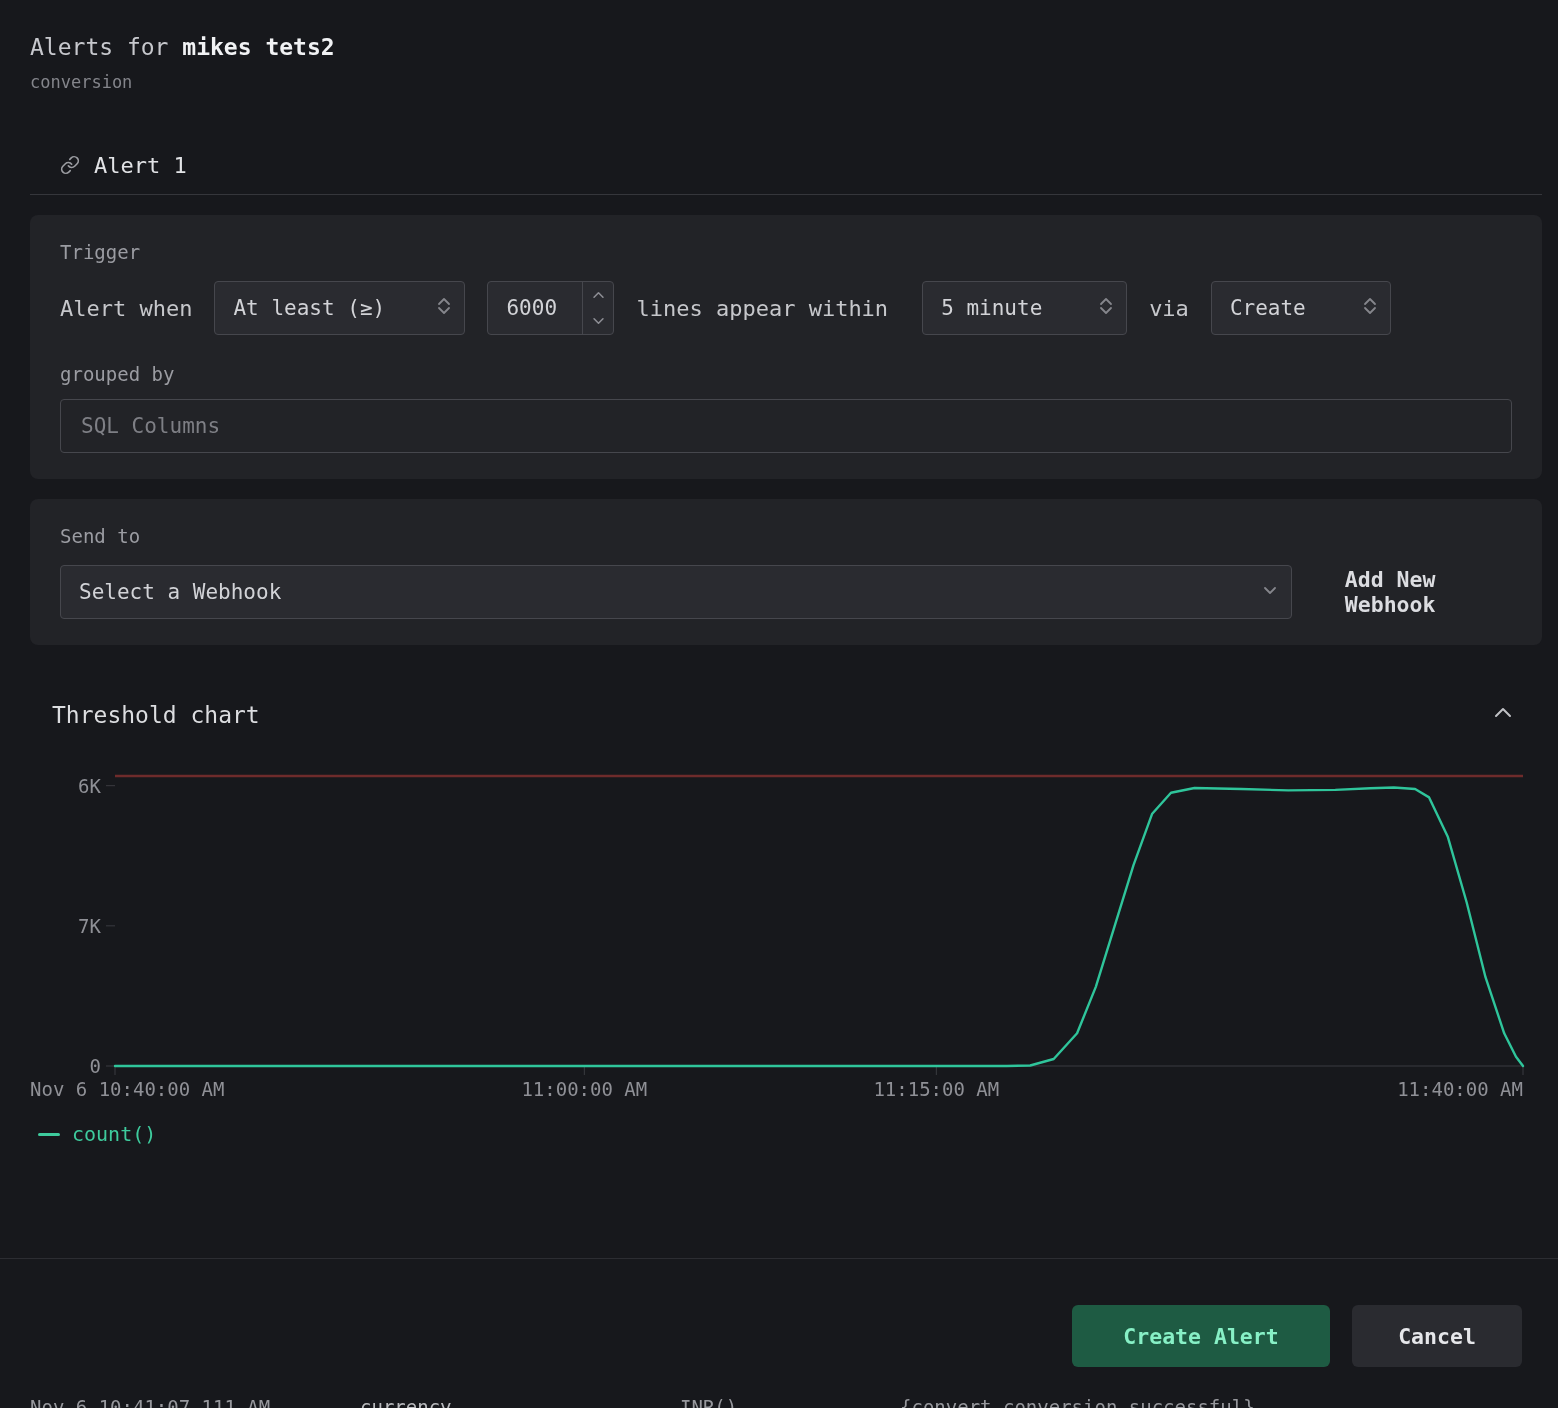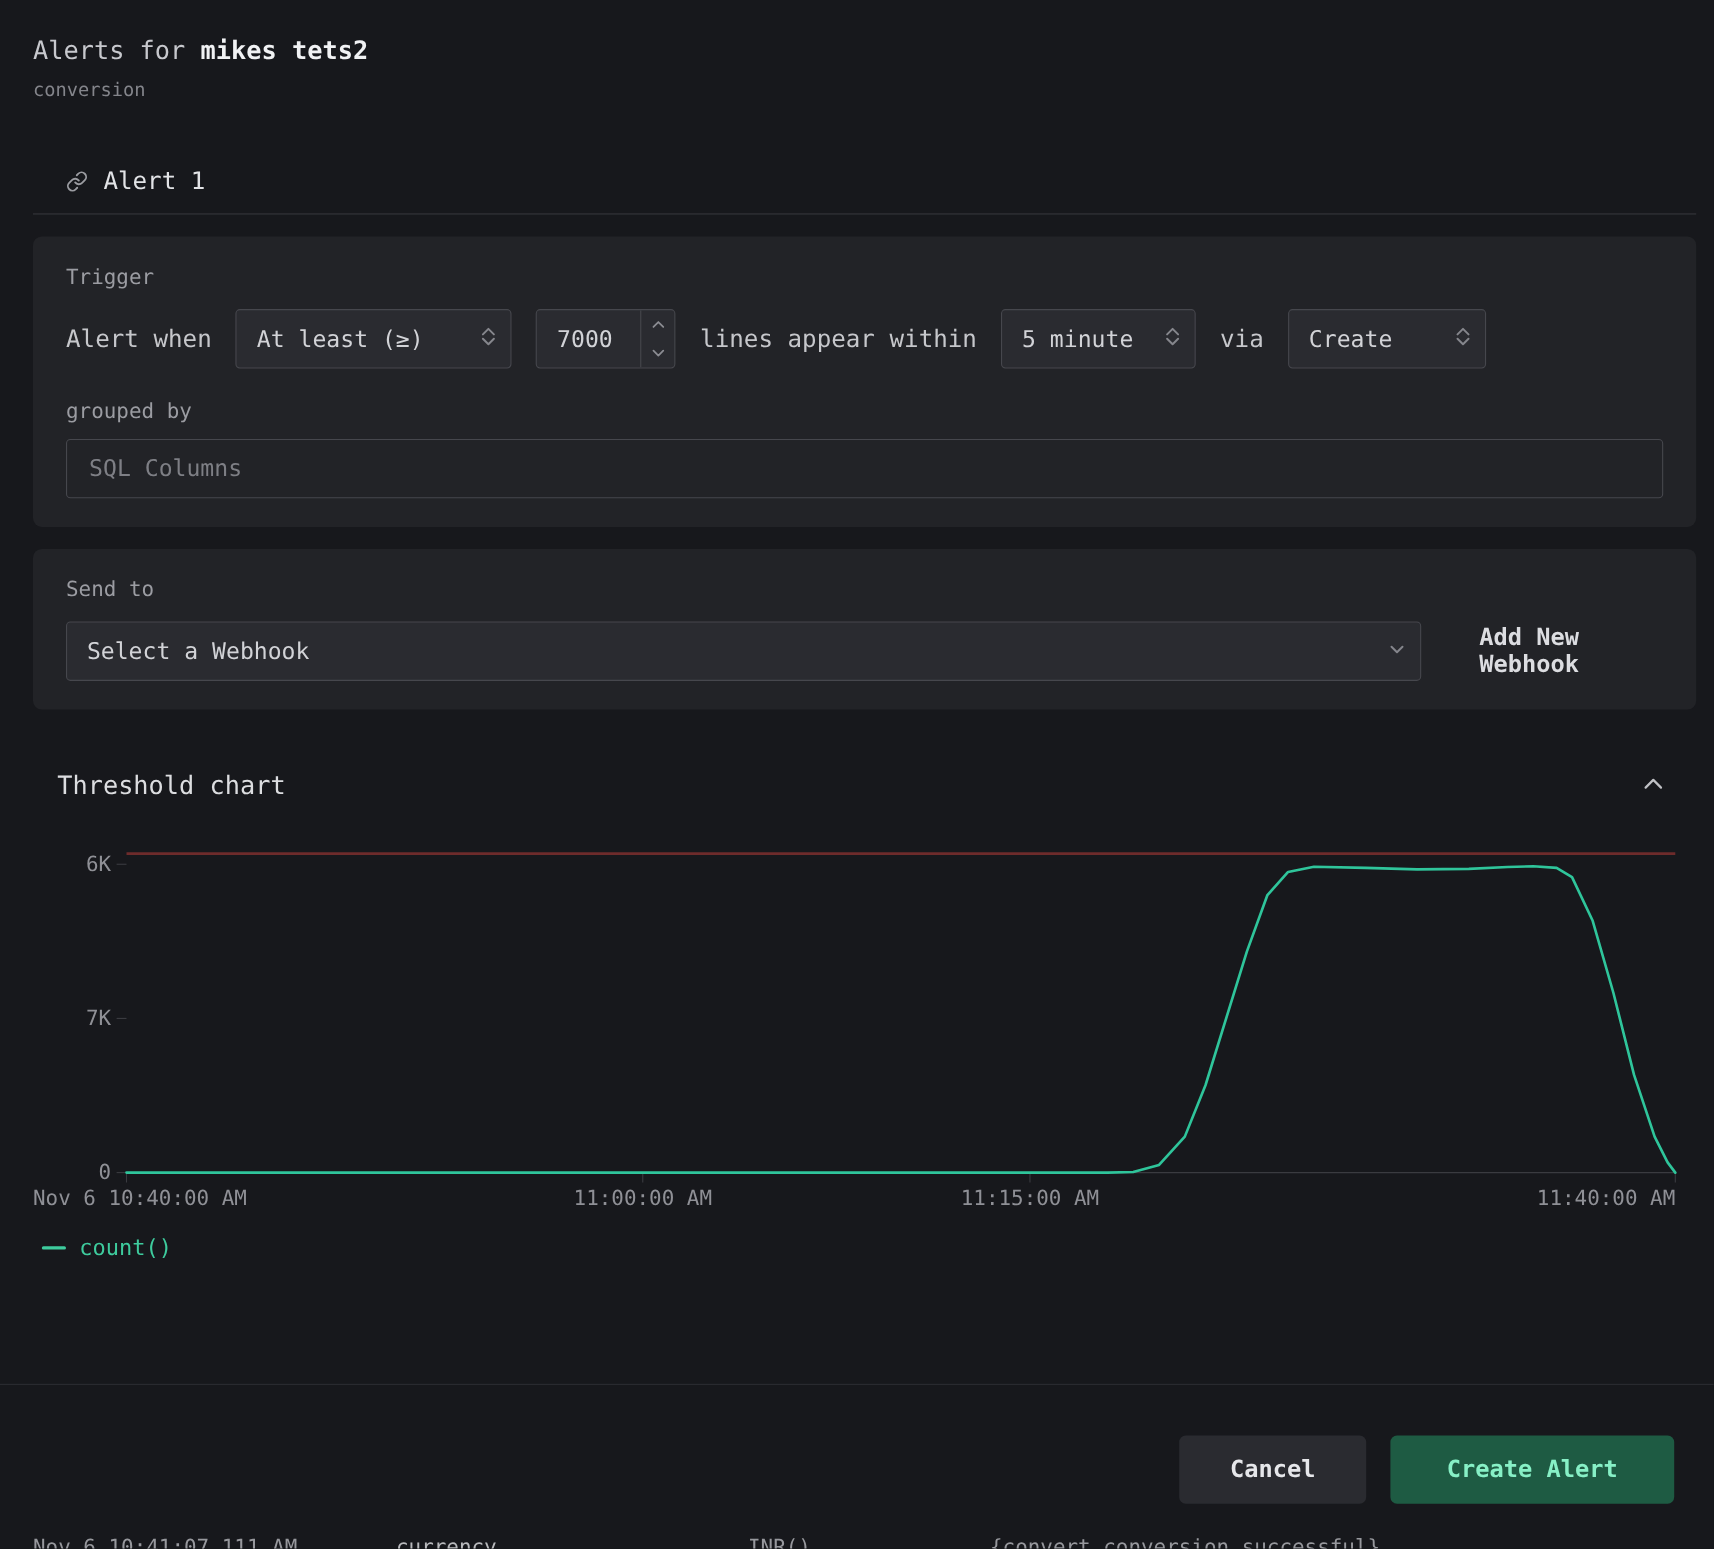--- a/index.html
+++ b/index.html
@@ -23,21 +23,21 @@
   .tab .icon { display:flex; align-items:center; }
   
   .panel { margin:20px 16px 0 30px; background:#222327; border-radius:8px; padding:26px 30px; }
   .section-label { font-size:19px; color:#9b9ca2; }
   .controls-row { display:flex; align-items:center; gap:22px; margin-top:18px;
                   font-size:22px; color:#c6c7cb; white-space:nowrap; }
   .select { display:flex; align-items:center; justify-content:space-between; gap:28px;
             height:54px; padding:0 12px 0 18px; background:#2a2b30;
             border:1px solid #46474d; border-radius:4px; font-size:21px; color:#d2d3d7;
             cursor:pointer; }
-  .w-cond { width:251px; } .w-window { width:177px; } .w-channel { width:180px; }
+  .w-cond { width:251px; } .w-window { width:205px;margin-left:12px; } .w-channel { width:180px; }
   .num-input { display:flex; align-items:stretch; height:54px; background:#2a2b30;
                border:1px solid #46474d; border-radius:4px; overflow:hidden; }
   .num-value { display:flex; align-items:center; padding:0 18px; min-width:94px;
                font-size:21px; color:#d2d3d7; }
   .stepper { display:flex; flex-direction:column; border-left:1px solid #46474d; width:31px; }
   .stepper .step { flex:1; background:none; border:none; color:#8b8c92; cursor:pointer;
                display:flex; align-items:center; justify-content:center; padding:0; }
   .grouped-label { margin-top:28px; }
   .text-input { display:block; width:100%; height:54px; margin-top:14px;
                 background:transparent; border:1px solid #46474d; border-radius:4px;
@@ -108,21 +108,21 @@
     <div class="select w-cond">
       <span>At least (≥)</span>
       <span>
         <svg width="16" height="22" viewBox="0 0 16 22" fill="none" stroke="#85868c" stroke-width="1.8" stroke-linecap="round" stroke-linejoin="round">
             <path d="M3 9l5-5 5 5"></path>
             <path d="M3 13l5 5 5-5"></path>
           </svg>
       </span>
     </div>
     <div class="num-input">
-      <span class="num-value">7000</span>
+      <span class="num-value">6000</span>
       <span class="stepper">
         <button class="step">
           <svg width="13" height="8" viewBox="0 0 14 9" fill="none" stroke="#8b8c92" stroke-width="1.8" stroke-linecap="round" stroke-linejoin="round">
               <path d="M2 7l5-5 5 5"></path>
             </svg>
         </button>
         <button class="step">
           <svg width="13" height="8" viewBox="0 0 14 9" fill="none" stroke="#8b8c92" stroke-width="1.8" stroke-linecap="round" stroke-linejoin="round">
               <path d="M2 2l5 5 5-5"></path>
             </svg>
@@ -208,22 +208,22 @@
       <span class="x-label" style="right: 0px;">11:40:00 AM</span>
     </div>
   <div class="legend">
     <span class="legend-dash"></span>
     <span>count()</span>
   </div>
 </div>
 
 <div class="footer">
   <div class="footer-buttons">
+    <button class="btn btn-create">Create Alert</button>
     <button class="btn btn-cancel">Cancel</button>
-    <button class="btn btn-create">Create Alert</button>
   </div>
 </div>
 
 <div class="bg-row">
   <span>Nov 6 10:41:07.111 AM</span>
   <span>currency</span>
   <span>INR()</span>
   <span>{convert conversion successful}</span>
 </div>
 

